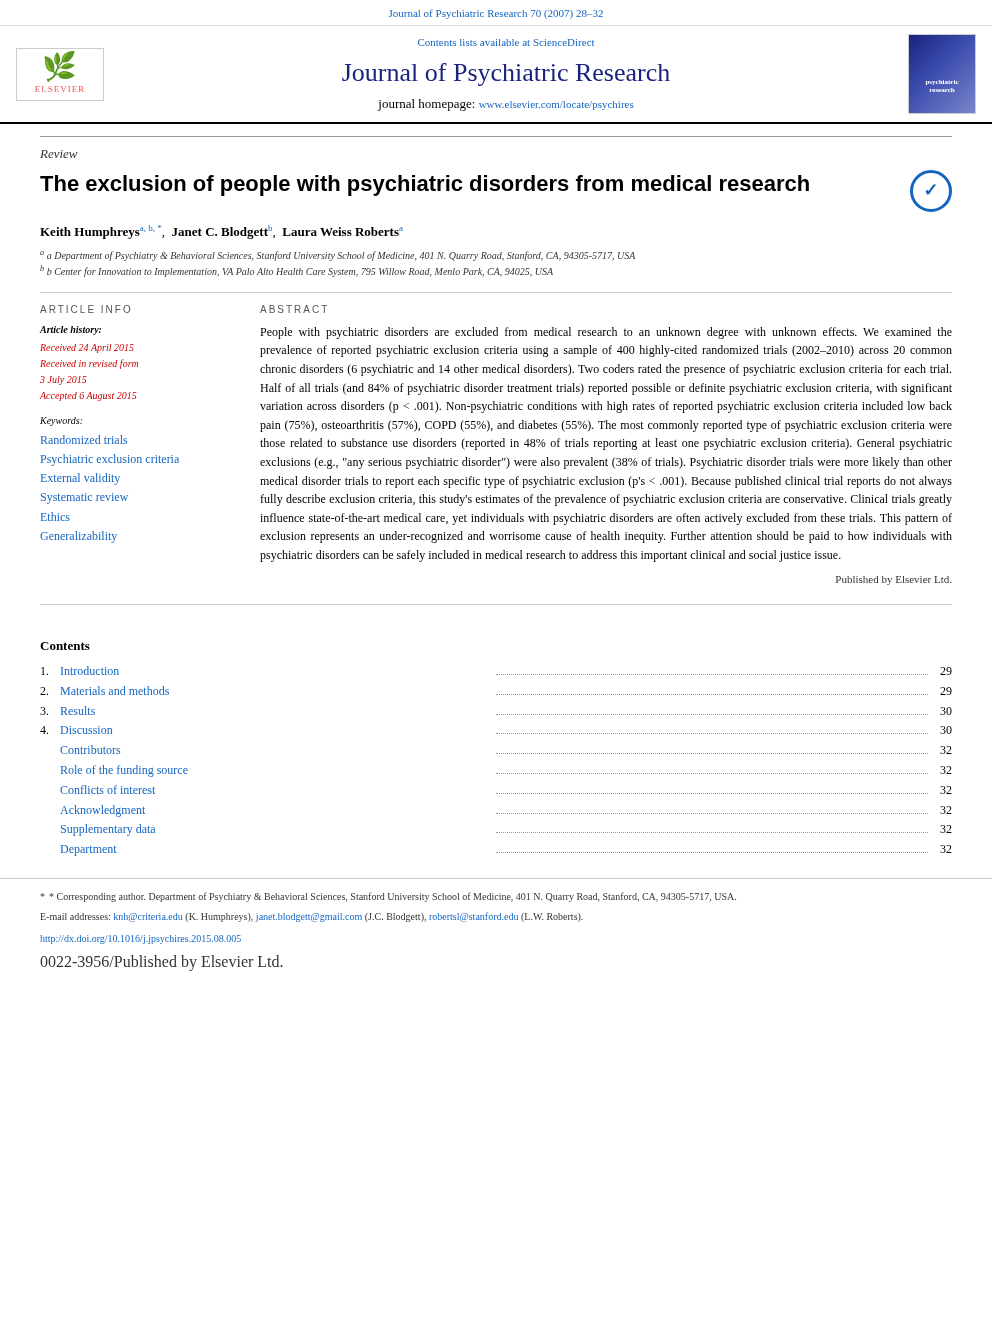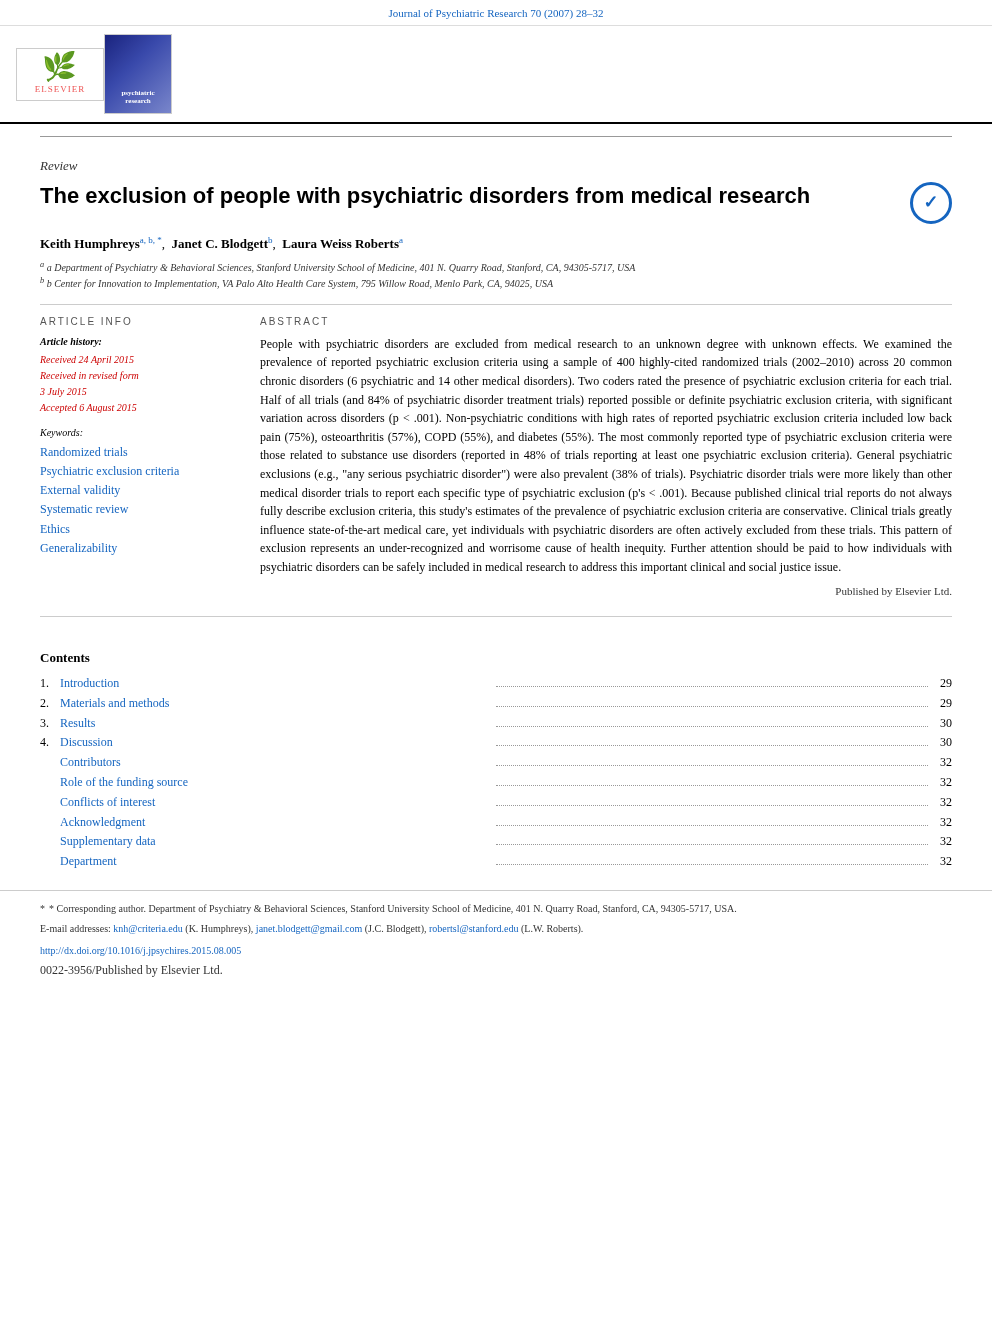--- a/index.html
+++ b/index.html
@@ -55,21 +55,21 @@
       padding: 12px 40px 20px;
     }
 
     
     .review-label {
       font-size: 13px;
       font-style: italic;
       color: #333;
       margin-bottom: 6px;
       border-top: 1px solid #999;
-      padding-top: 20px;
+      padding-top: 8px;
     }
 
     
     .article-title {
       font-size: 22px;
       font-weight: bold;
       color: #000;
       margin-bottom: 10px;
       line-height: 1.3;
       font-family: Arial, sans-serif;
@@ -250,21 +250,21 @@
     }
     .footer-link {
       color: #1565c0;
     }
     .footer-doi {
       font-size: 10px;
       color: #1565c0;
       margin-top: 6px;
     }
     .footer-issn {
-      font-size: 12px;
+      font-size: 16px;
       color: #333;
       margin-top: 2px;
       font-family: Liberation Serif, serif;
     }
 
     
     .elsevier-box {
       border: 1px solid #ccc;
       padding: 4px;
       display: flex;
@@ -288,21 +288,21 @@
     
     .journal-thumb-box {
       border: 1px solid #ccc;
       width: 68px;
       height: 80px;
       background: linear-gradient(135deg, #1a237e 0%, #3949ab 40%, #7986cb 100%);
       display: flex;
       flex-direction: column;
       align-items: center;
       justify-content: flex-end;
-      padding: 8px;
+      padding: 19px;
       overflow: hidden;
     }
     .journal-thumb-label {
       font-size: 7px;
       color: #fff;
       text-align: center;
       line-height: 1.2;
       font-weight: bold;
     }
 
@@ -325,20 +325,30 @@
 <body>
 
 <div class="top-bar">
   <span>Journal of Psychiatric Research 70 (2007) 28–32</span>
 </div>
 
 <div class="journal-header">
   <div class="elsevier-box">
     <div class="elsevier-tree">🌿</div>
     <div class="elsevier-text">ELSEVIER</div>
+  </div>
+  <div class="journal-center">
+    <div class="science-direct-link">
+      <span>Contents lists available at ScienceDirect</span>
+    </div>
+    <div class="journal-title-main">Journal of Psychiatric Research</div>
+    <div>
+      <span>journal homepage:</span>
+      <span class="journal-homepage">www.elsevier.com/locate/psychires</span>
+    </div>
   </div>
   <div class="journal-thumb-box">
     <div class="journal-thumb-label">psychiatric<br>research</div>
   </div>
 </div>
 
 <div class="main-content">
 
   <div class="review-label">Review</div>
 

